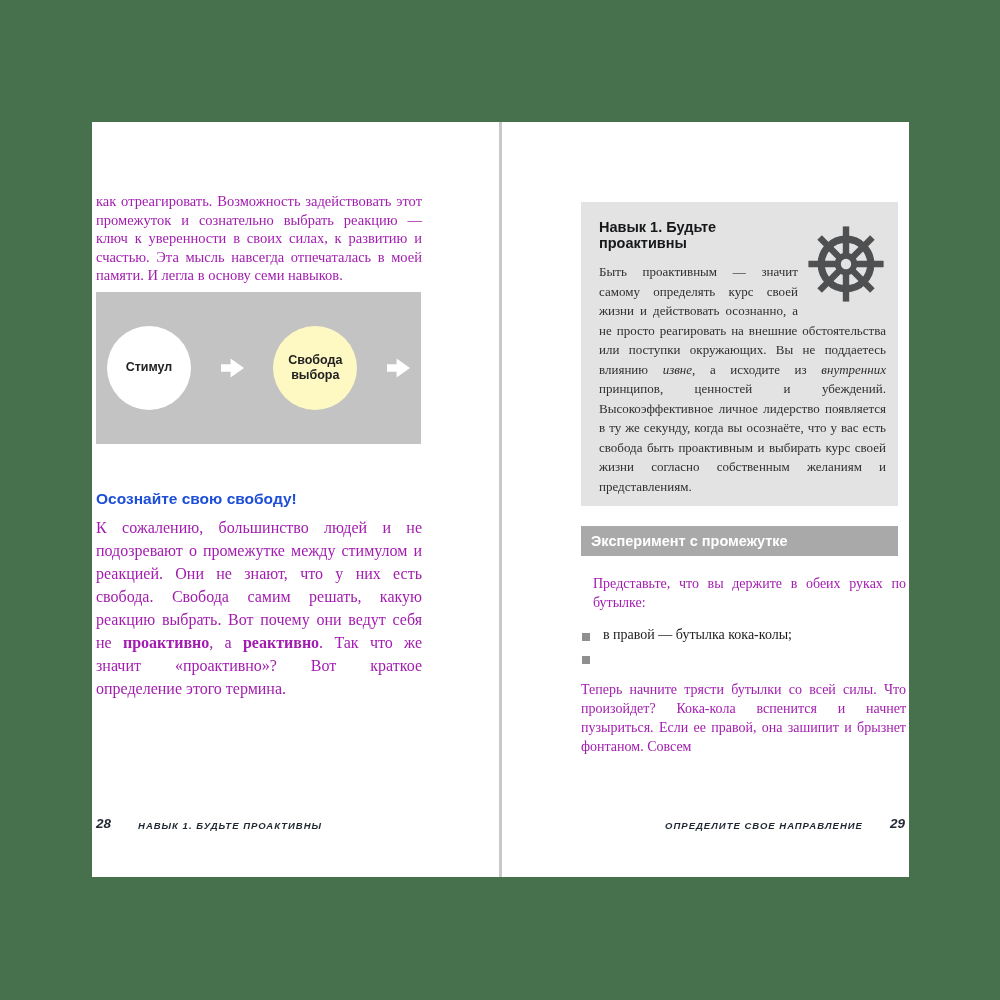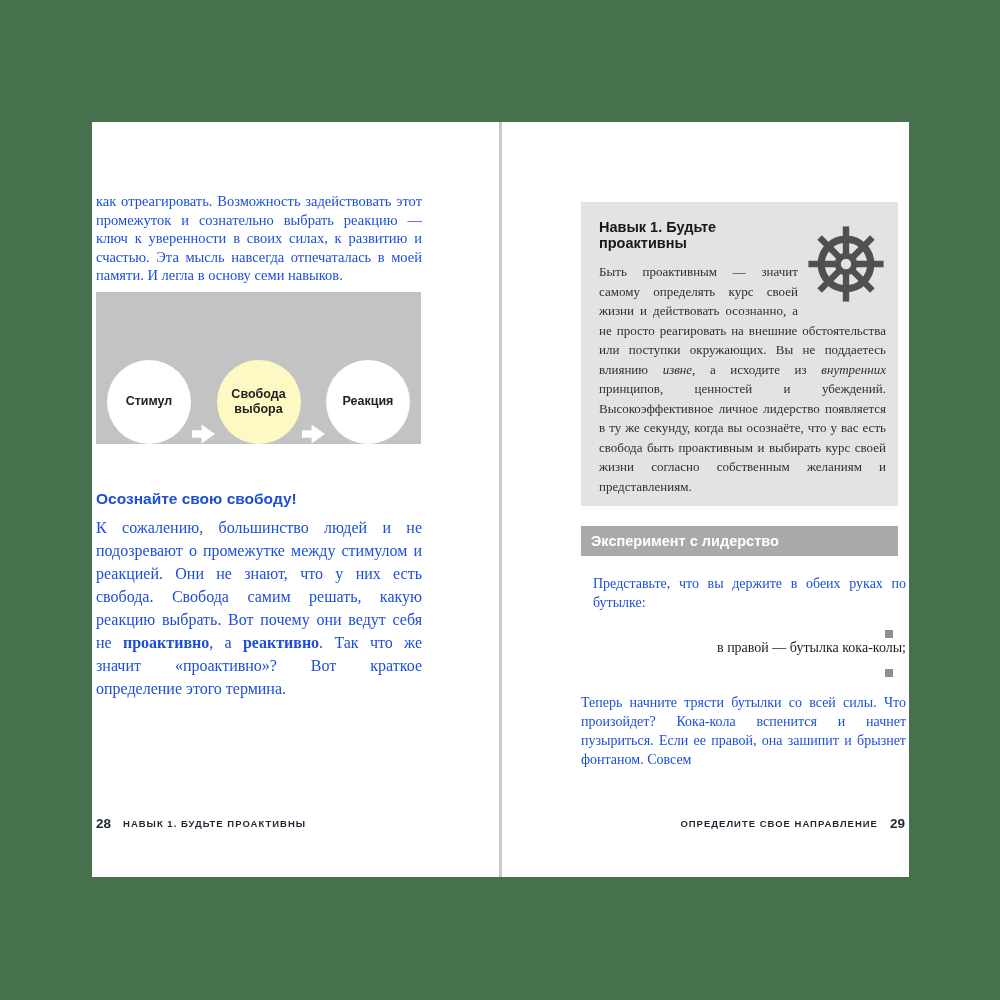--- a/index.html
+++ b/index.html
@@ -4,54 +4,54 @@
 <style>
   html,body{margin:0;padding:0;}
   body{font-family:"Liberation Sans",sans-serif;}
   .stage{position:relative;width:1000px;height:1000px;background:#47714d;overflow:hidden;}
   .spread{position:absolute;left:92px;top:122px;width:817px;height:755px;background:#ffffff;display:flex;}
   .page{position:relative;box-sizing:border-box;}
   .page-left{width:407px;}
   .divider{width:3px;background:#c9c9c9;}
   .page-right{flex:1;}
 
-  .serif{font-family:"Liberation Serif",serif;color:#1d4ed8;text-align:justify;}
+  .serif{font-family:"Liberation Serif",serif;color:#a21caf;text-align:justify;}
   .lp-content{padding:70px 0 0 4px;width:330px;box-sizing:border-box;}
   .para1{font-size:14.5px;line-height:18.5px;margin:0;}
 
-  .diagram{margin-top:7px;width:325px;height:152px;background:#c3c3c4;display:flex;align-items:flex-end;
+  .diagram{margin-top:7px;width:325px;height:152px;background:#c3c3c4;display:flex;align-items:center;
            justify-content:space-between;padding:0 11px;box-sizing:border-box;}
   .circle{width:84px;height:84px;border-radius:50%;background:#ffffff;display:flex;align-items:center;
           justify-content:center;text-align:center;font-weight:bold;font-size:12.5px;line-height:1.15;color:#222;flex:0 0 auto;}
   .circle.mid{background:#fef9c3;}
   .diag-arrow{flex:0 0 auto;}
 
   .lp-heading{margin:46px 0 0 0;font-size:15.5px;font-weight:bold;color:#1d4ed8;}
   .para2{font-size:16px;line-height:23px;margin:8px 0 0 0;}
 
-  .pfooter{position:absolute;top:694px;display:flex;align-items:center;gap:12px;}
+  .pfooter{position:absolute;top:694px;display:flex;align-items:flex-end;gap:27px;font-style:italic;}
   .pfooter-left{left:4px;}
   .pfooter-right{right:4px;}
   .pagenum{font-weight:bold;font-size:13.5px;color:#1f2732;}
   .running{font-weight:bold;font-size:9.5px;letter-spacing:1px;color:#1f2732;}
 
   .rp-content{padding:80px 3px 0 79px;box-sizing:border-box;}
   .infobox{margin-right:8px;background:#e3e3e3;padding:15px 12px 10px 18px;min-height:260px;box-sizing:border-box;}
   .wheel{float:right;width:80px;height:94px;margin:0 0 4px 8px;}
   .infobox-title{margin:2px 0 11px 0;font-size:14.5px;font-weight:bold;color:#17181a;}
   .infobox-body{margin:0;font-size:13px;line-height:19.5px;color:#2e2f31;text-align:justify;font-family:Liberation Serif, serif;}
 
   .rp-heading{margin:42px 0 0 0;font-size:13.5px;font-weight:bold;color:#101010;white-space:nowrap;}
   .rp-intro{font-size:14px;line-height:19px;margin:16px 0 0 0;}
   .banner{margin-top:20px;margin-right:8px;height:30px;background:#a9a9a9;color:#ffffff;
           font-weight:bold;font-size:14.5px;line-height:30px;padding-left:10px;}
   .rp-exp-intro{font-size:14px;line-height:19px;margin:18px 0 0 12px;}
   ul.bullets{list-style:none;margin:13px 0 0 0;padding:0;}
-  ul.bullets li{display:flex;align-items:flex-end;margin:7px 0;font-family:"Liberation Serif",serif;
-                font-size:14px;line-height:19px;color:#1c1c1c;flex-direction:column;}
+  ul.bullets li{display:flex;align-items:center;margin:7px 0;font-family:"Liberation Serif",serif;
+                font-size:14px;line-height:19px;color:#1c1c1c;}
   .sq{flex:0 0 auto;width:8px;height:8px;background:#8f8f8f;margin:5px 13px 0 1px;}
   .rp-closing{font-size:14px;line-height:19px;margin:16px 0 0 0;}
 </style>
 </head>
 <body>
 
 <div class="stage">
   <div class="spread">
 
     <div class="page page-left">
@@ -60,21 +60,20 @@
 
         <div class="diagram">
           <div class="circle">Стимул</div>
           <svg class="diag-arrow" width="23" height="20" viewBox="0 0 24 20">
             <path d="M0 6 h10 v-6 l14 10 l-14 10 v-6 h-10 z" fill="#ffffff"></path>
           </svg>
           <div class="circle mid">Свобода выбора</div>
           <svg class="diag-arrow" width="23" height="20" viewBox="0 0 24 20">
             <path d="M0 6 h10 v-6 l14 10 l-14 10 v-6 h-10 z" fill="#ffffff"></path>
           </svg>
-          <div class="circle">Реакция</div>
         </div>
 
         <h2 class="lp-heading">Осознайте свою свободу!</h2>
         <p class="serif para2"><span>К сожалению, большинство людей и не подозревают о промежутке между стимулом и реакцией. Они не знают, что у них есть свобода. Свобода самим решать, какую реакцию выбрать. Вот почему они ведут себя не </span><span style="font-weight: bold;">проактивно</span><span>, а </span><span style="font-weight: bold;">реактивно</span><span>. Так что же значит «проактивно»? Вот краткое определение этого термина.</span></p>
       </div>
 
       <div class="pfooter pfooter-left">
         <span class="pagenum">28</span>
         <span class="running">НАВЫК 1. БУДЬТЕ ПРОАКТИВНЫ</span>
       </div>
@@ -95,21 +94,21 @@
             </g>
             <circle cx="50" cy="50" r="31" fill="none" stroke="#4f5052" stroke-width="9"></circle>
             <circle cx="50" cy="50" r="14" fill="#4f5052"></circle>
             <circle cx="50" cy="50" r="6.5" fill="#e3e3e3"></circle>
           </svg>
           <h3 class="infobox-title">Навык 1. Будьте проактивны</h3>
           <p class="infobox-body"><span>Быть проактивным — значит самому определять курс своей жизни и действовать осознанно, а не просто реагировать на внешние обстоятельства или поступки окружающих. Вы не поддаетесь влиянию </span><span style="font-style: italic;">извне</span><span>, а исходите из </span><span style="font-style: italic;">внутренних</span><span> принципов, ценностей и убеждений. Высокоэффективное личное лидерство появляется в ту же секунду, когда вы осознаёте, что у вас есть свобода быть проактивным и выбирать курс своей жизни согласно собственным желаниям и представлениям.</span></p>
         </div>
 
 
-        <div class="banner">Эксперимент с лидерство</div>
+        <div class="banner">Эксперимент с промежутке</div>
 
         <p class="serif rp-exp-intro">Представьте, что вы держите в обеих руках по бутылке:</p>
 
         <ul class="bullets">
           <li>
             <span class="sq"></span>
             <span>в правой — бутылка кока-колы;</span>
           </li>
           <li>
             <span class="sq"></span>

